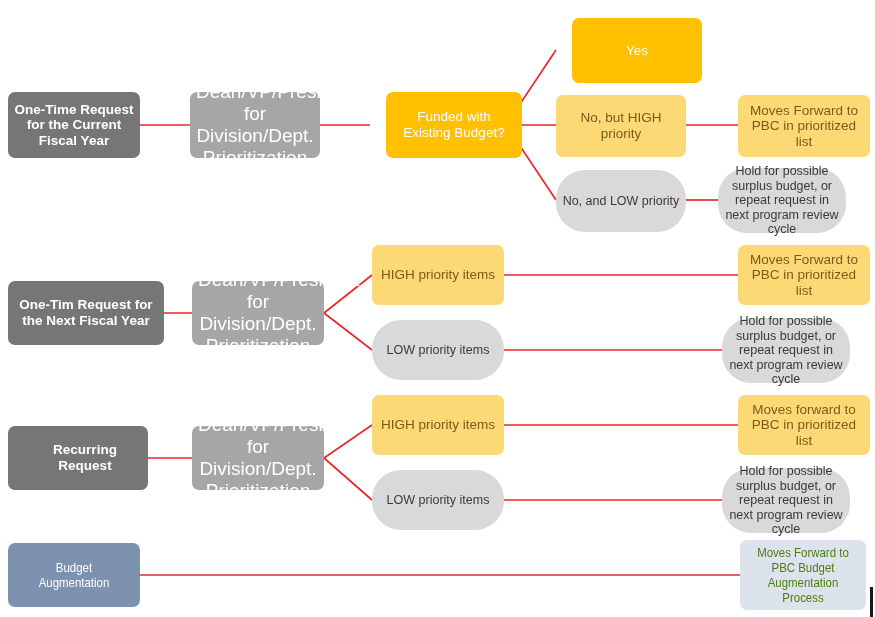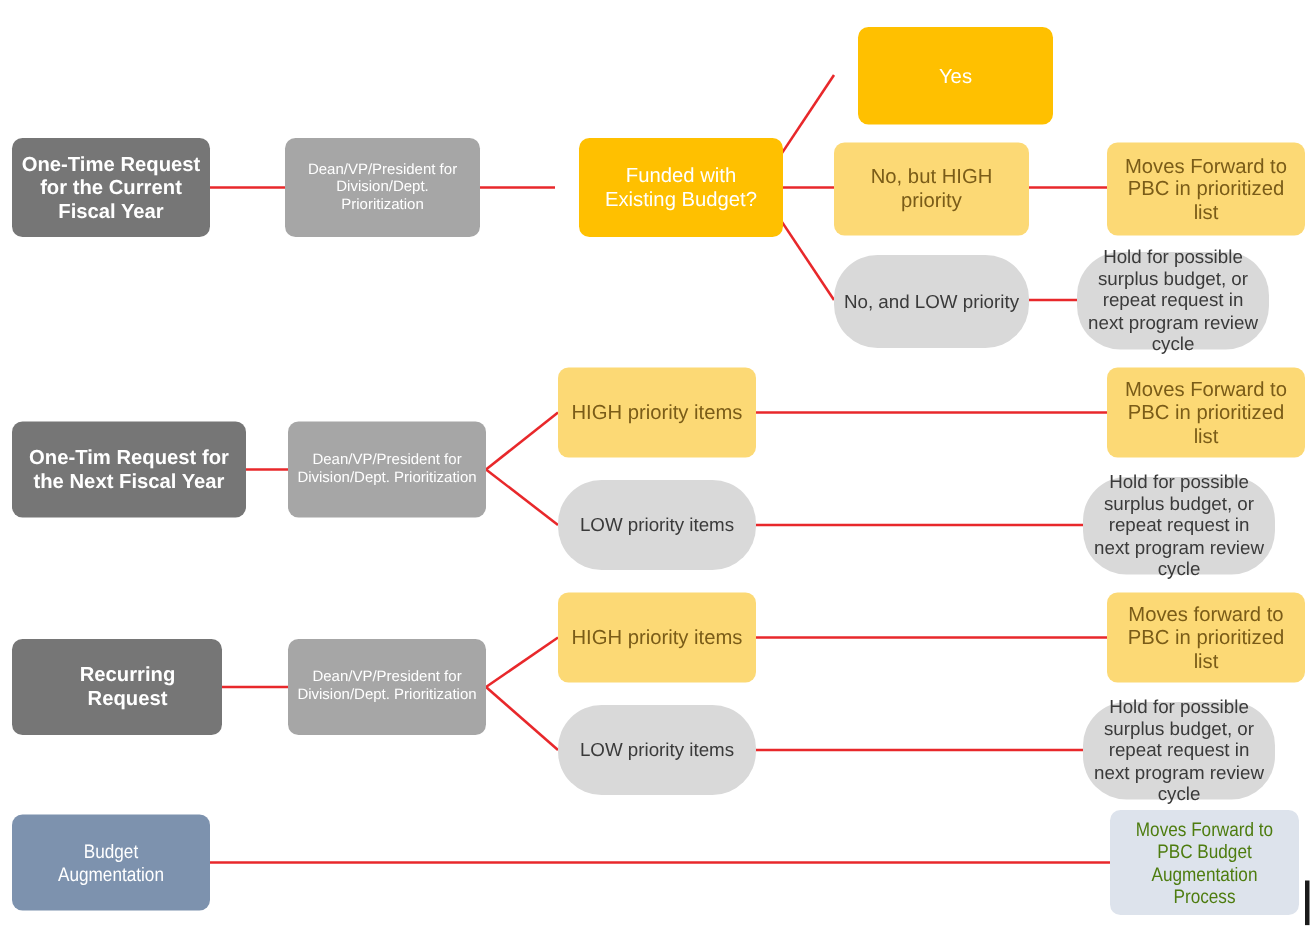--- a/index.html
+++ b/index.html
@@ -44,21 +44,21 @@
   
   .t-darkgray {
     background: #767676;
     color: #ffffff;
     font-size: 13.5px;
     font-weight: bold;
   }
   .t-midgray {
     background: #a6a6a6;
     color: #ffffff;
-    font-size: 10px;
+    font-size: 19px;
     justify-content: center;
   }
   .t-amber {
     background: #ffc000;
     color: #ffffff;
     font-size: 13.5px;
     margin-left: 16px;
   }
   .t-lightamber {
     background: #fcd975;

